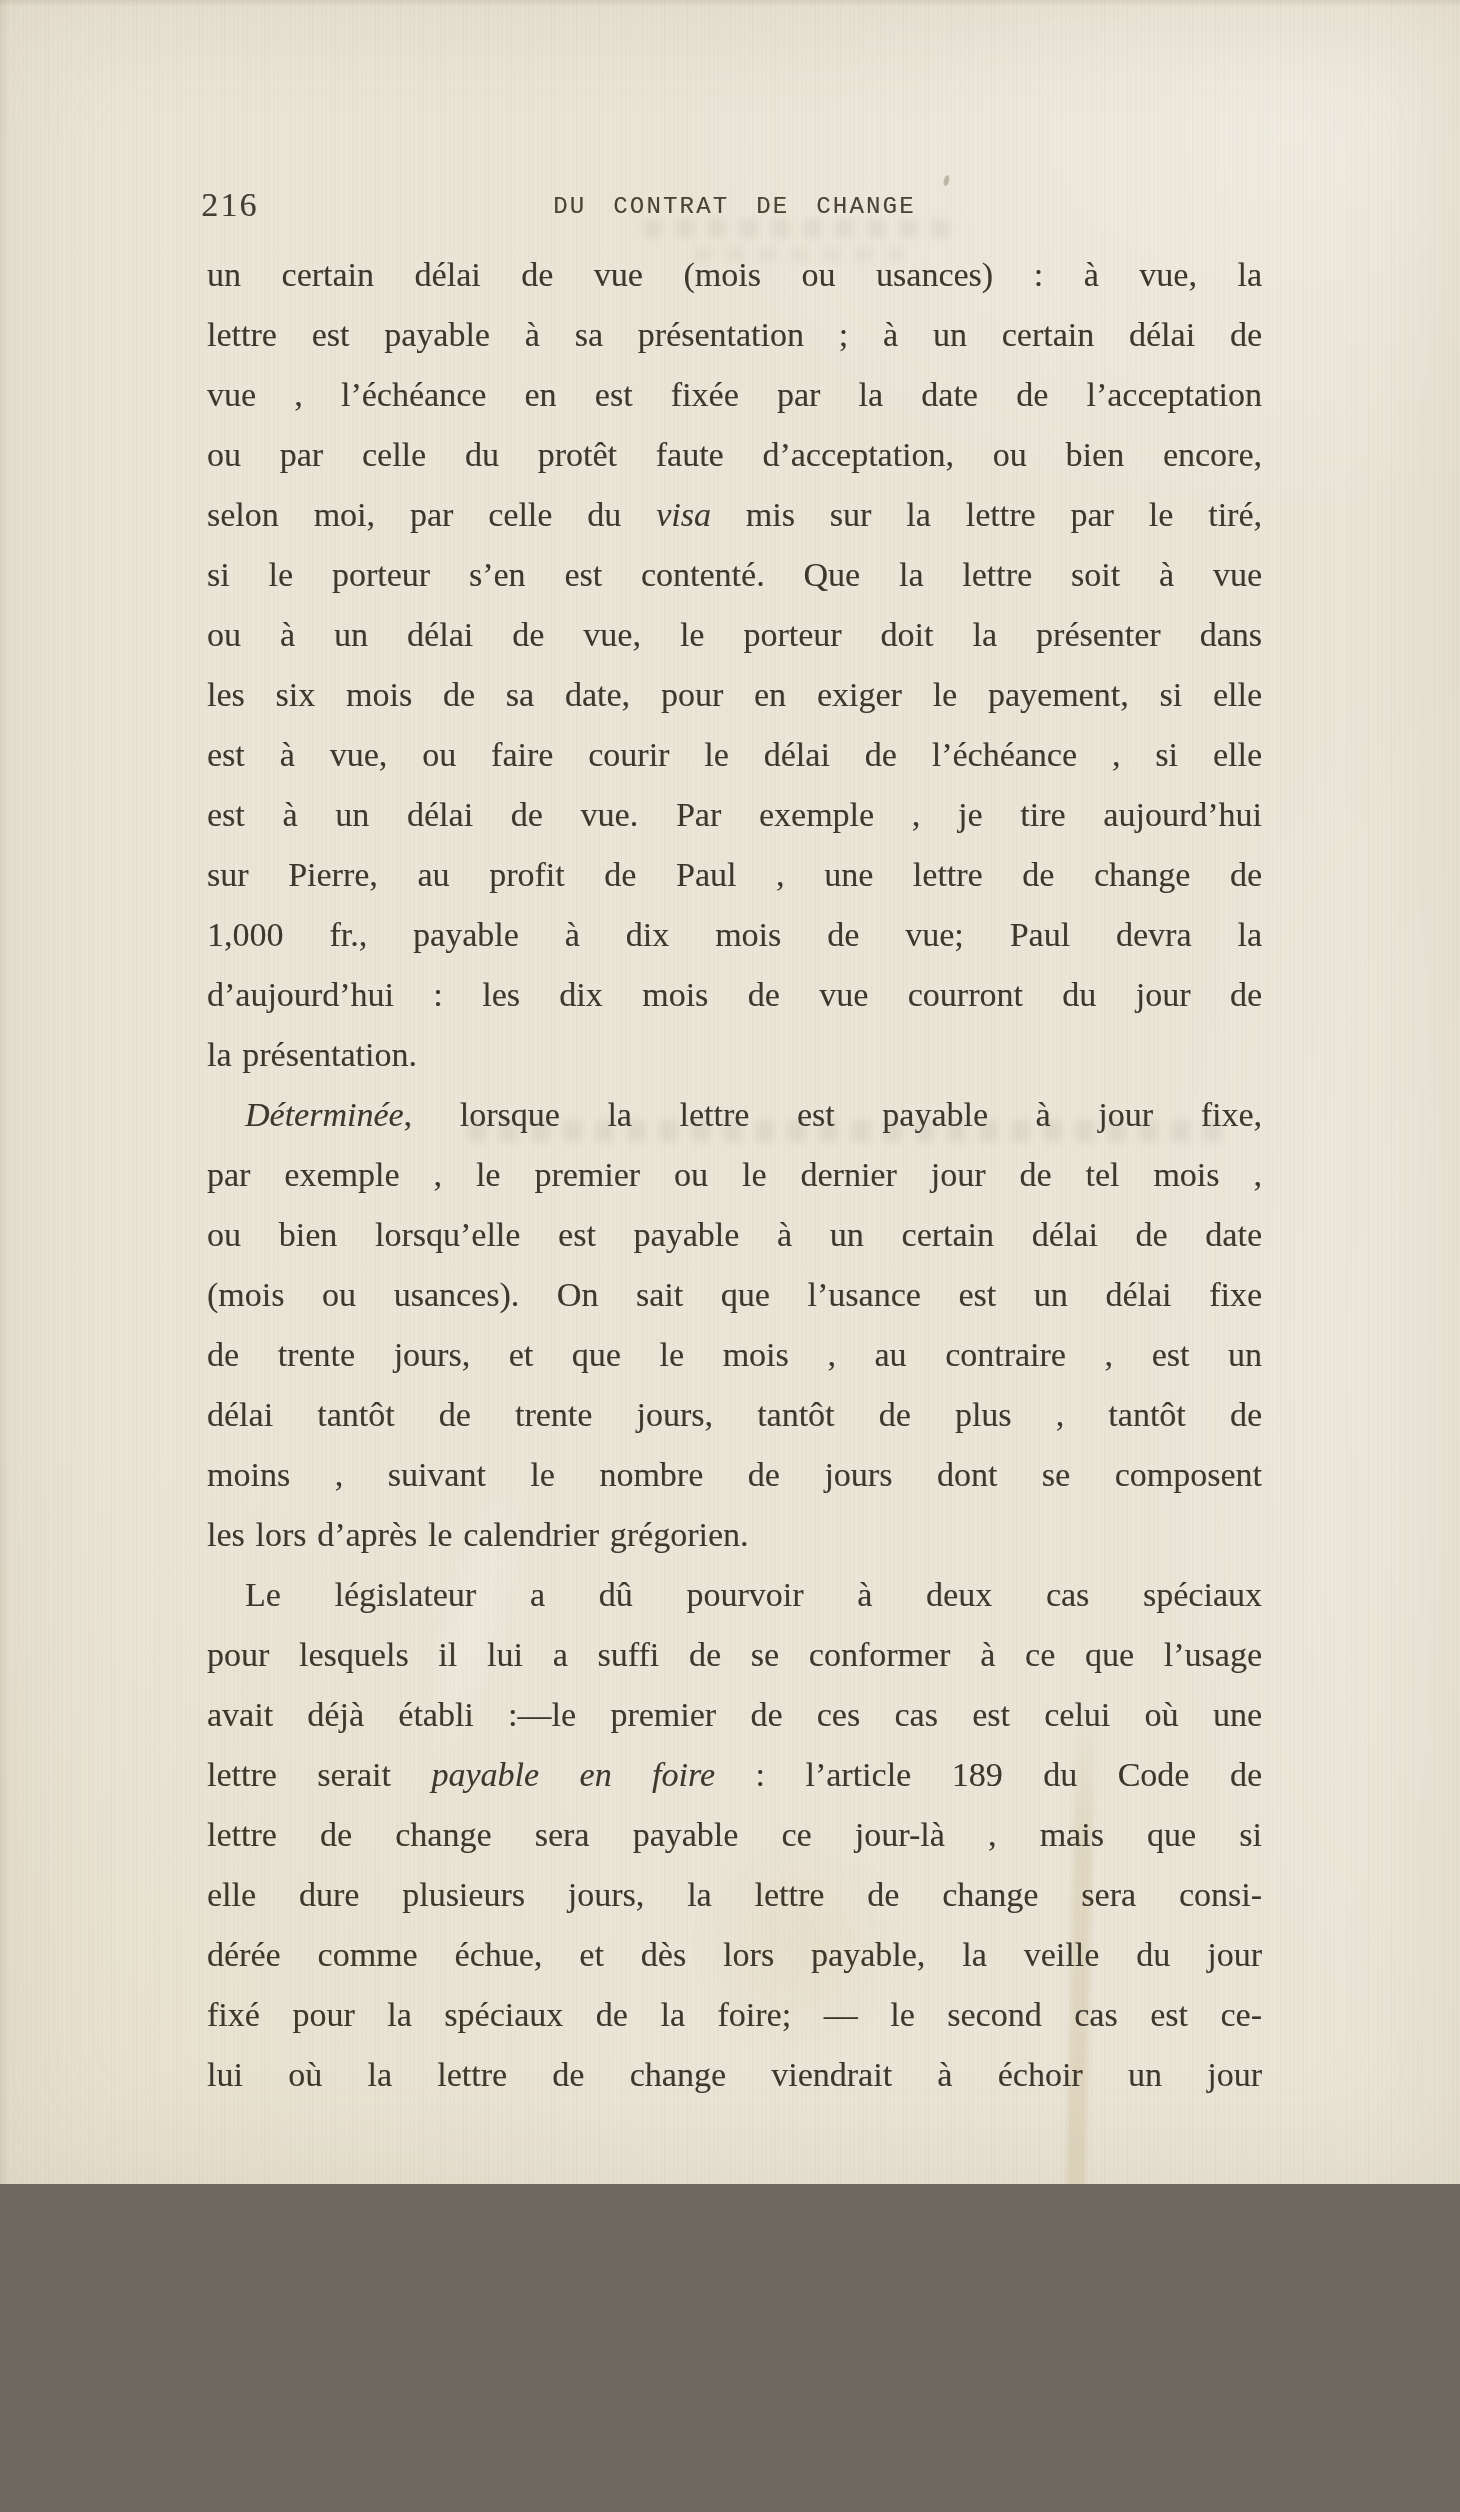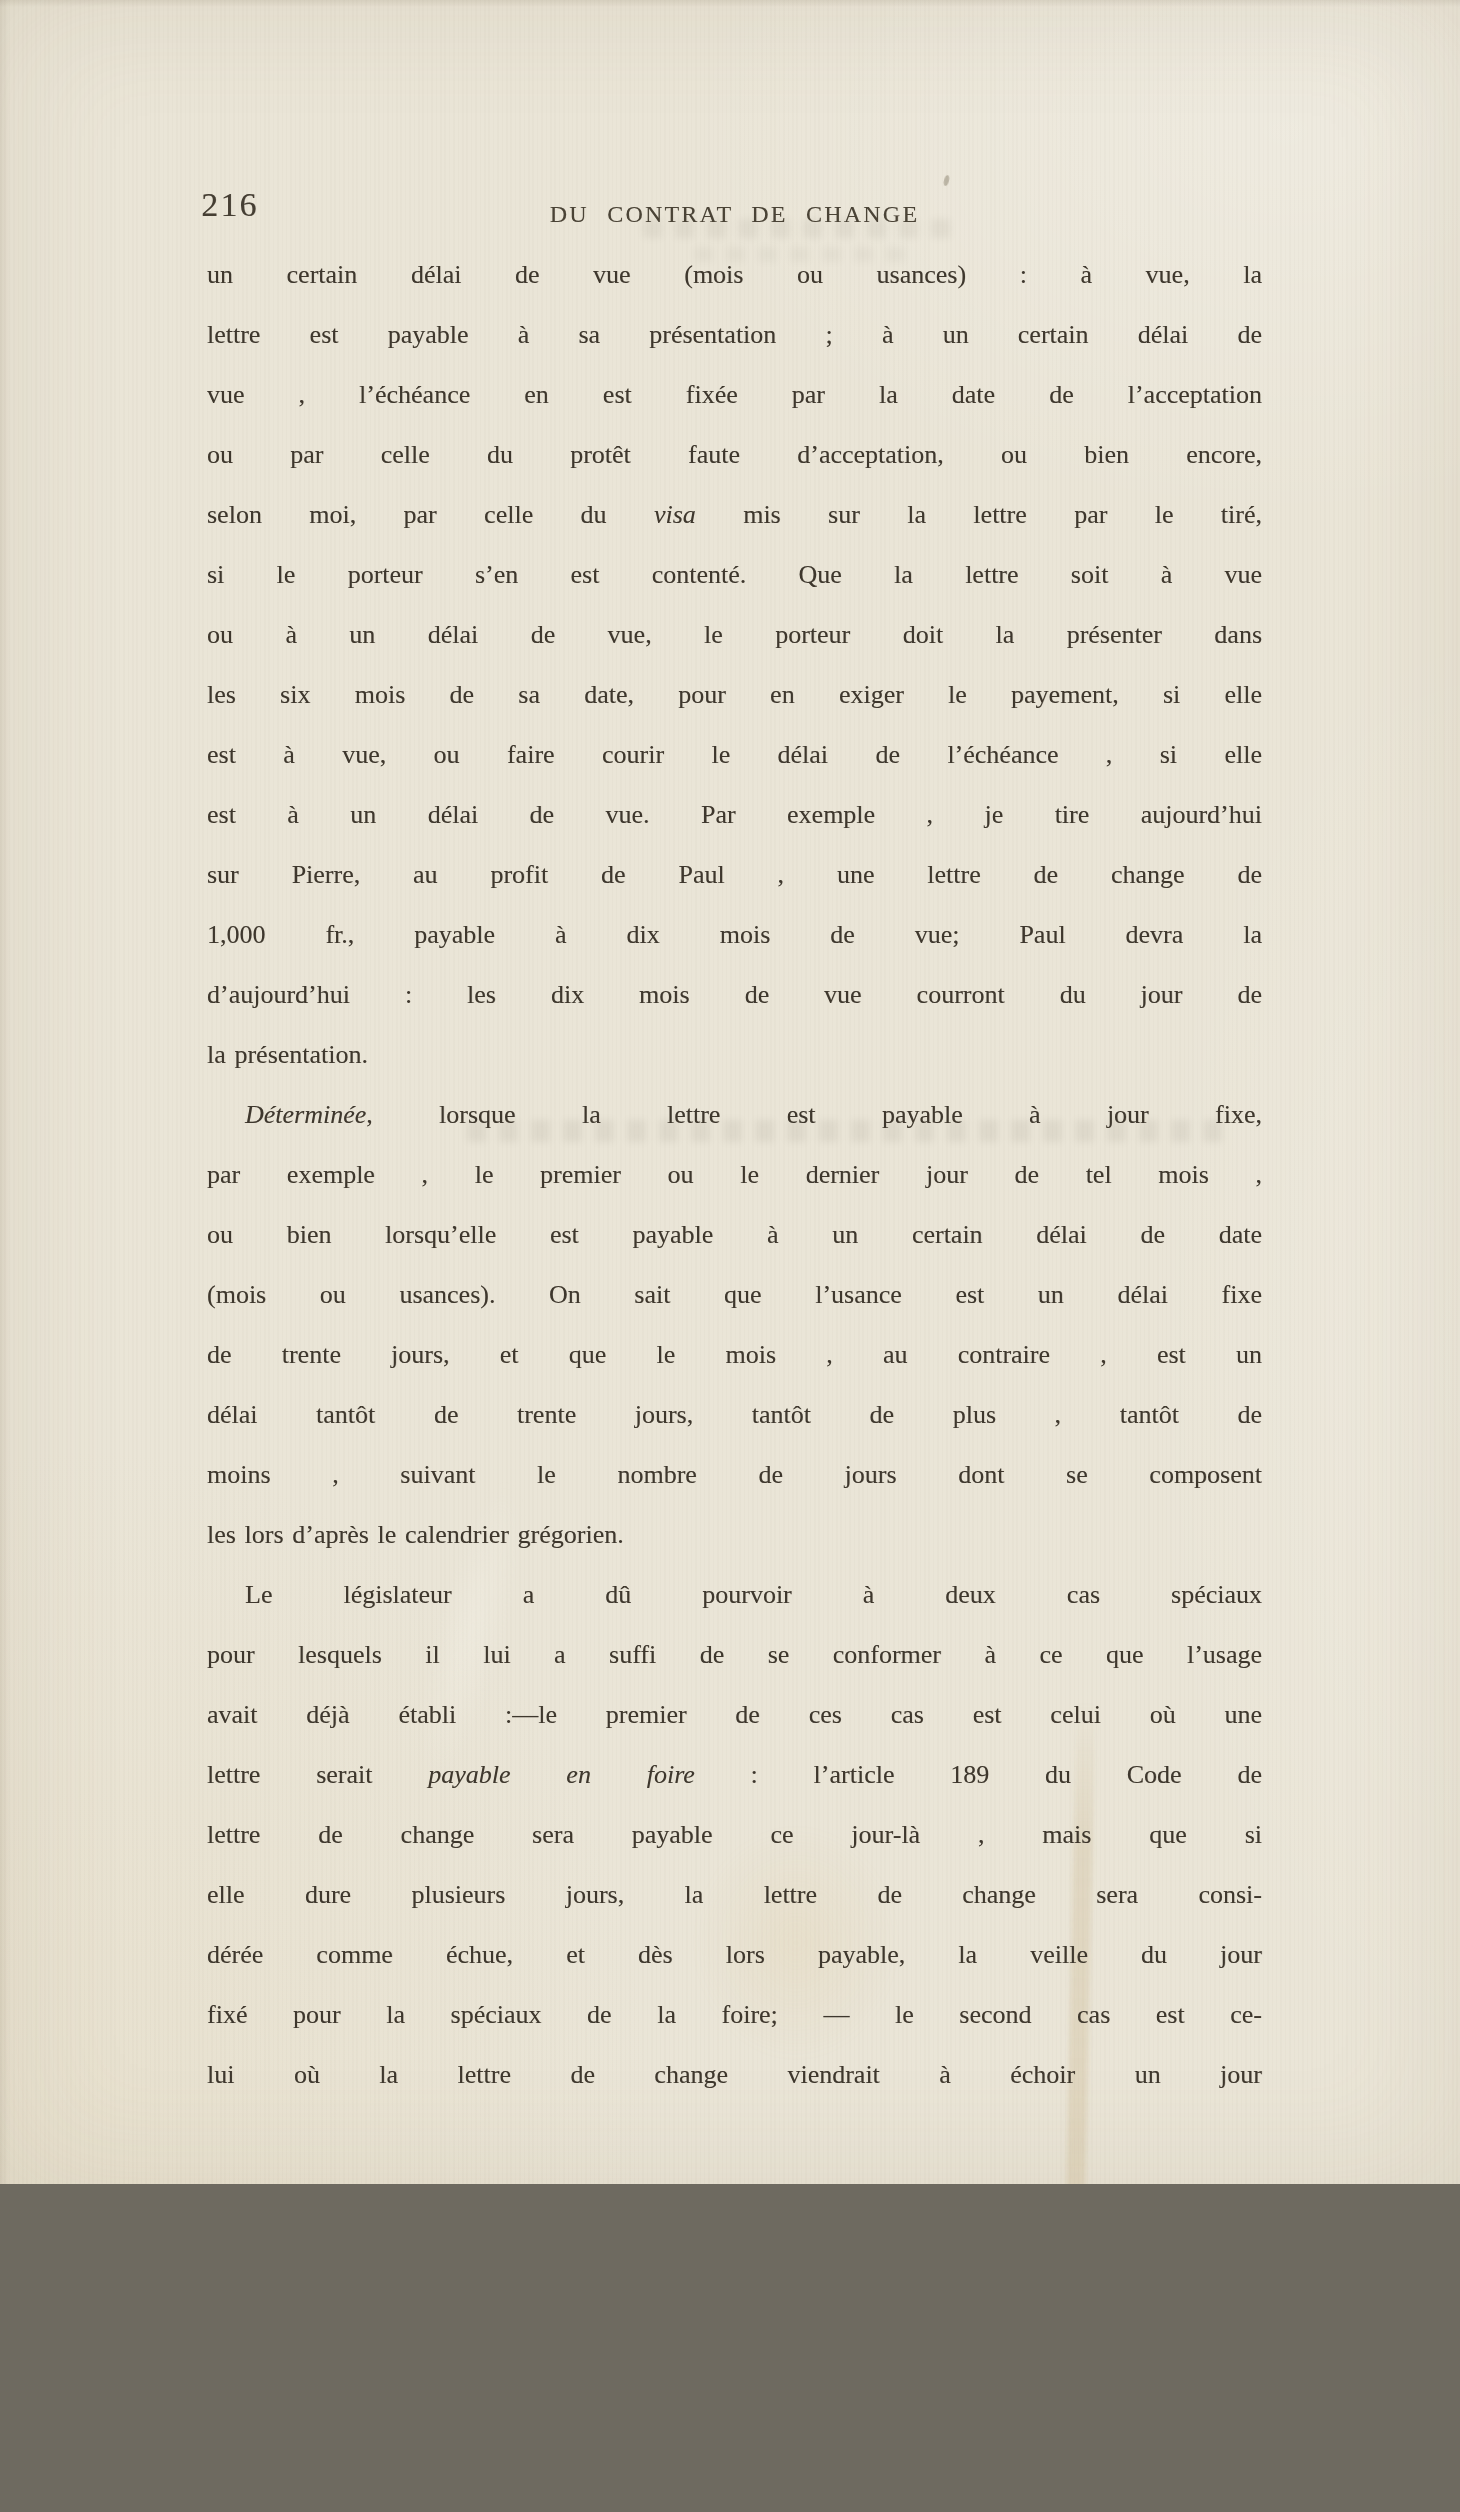--- a/index.html
+++ b/index.html
@@ -30,35 +30,36 @@
   .left-edge  { position:absolute; left:0; top:0; width:10.2px; height:100%;
                 background:linear-gradient(90deg, rgba(90,75,50,.08), transparent); }
 
   .header { position: absolute; left: 207px; top: 183px; width: 1055px; height: 45px; }
   .pagenum {
     position: absolute; left: -5.8px; top: 2.9px;
     font-size: 34px; letter-spacing: 2.2px; color: #453E33;
     text-shadow: 0.3px 0.4px 0.4px rgba(62,55,45,.35);
   }
   .running-title {
-    position: absolute; left: 0; right: 0; top: 18px;
+    position: absolute; left: 0; right: 0; top: 10px;
     text-align: center;
     font-size: 24px; letter-spacing: 2.2px; word-spacing: 10.2px;
     color: #4A4336;
     text-shadow: 0.3px 0.4px 0.4px rgba(70,62,50,.30);
+    font-family: Liberation Mono, monospace;
   }
   .title-speck {
     position: absolute; left: 944px; top: 175px; width: 5.1px; height: 11px;
     background: rgba(95,85,62,.34); border-radius: 50%;
     transform: rotate(14deg); filter: blur(0.7px);
   }
 
   .textblock {
     position: absolute; left: 207px; top: 245px; width: 1055px;
-    font-size: 26px; line-height: 60px;
+    font-size: 34px; line-height: 60px;
     text-shadow: 0.3px 0.4px 0.5px rgba(62,55,45,.32);
   }
   .line { text-align: justify; text-align-last: justify; word-spacing: 2.2px; }
   .line.pend { text-align-last: left; }
   .para.indent .line:first-child { text-indent: 38px; }
   em { font-style: italic; }
 
   
   .ghost {
     position: absolute;

